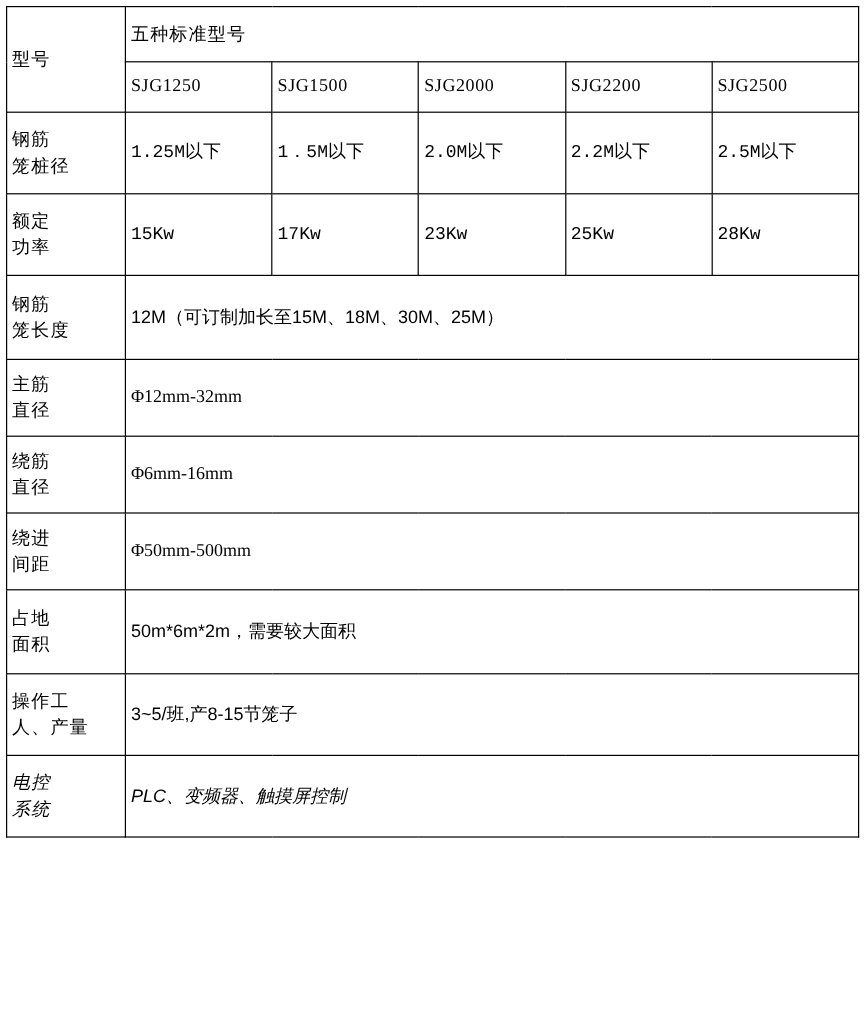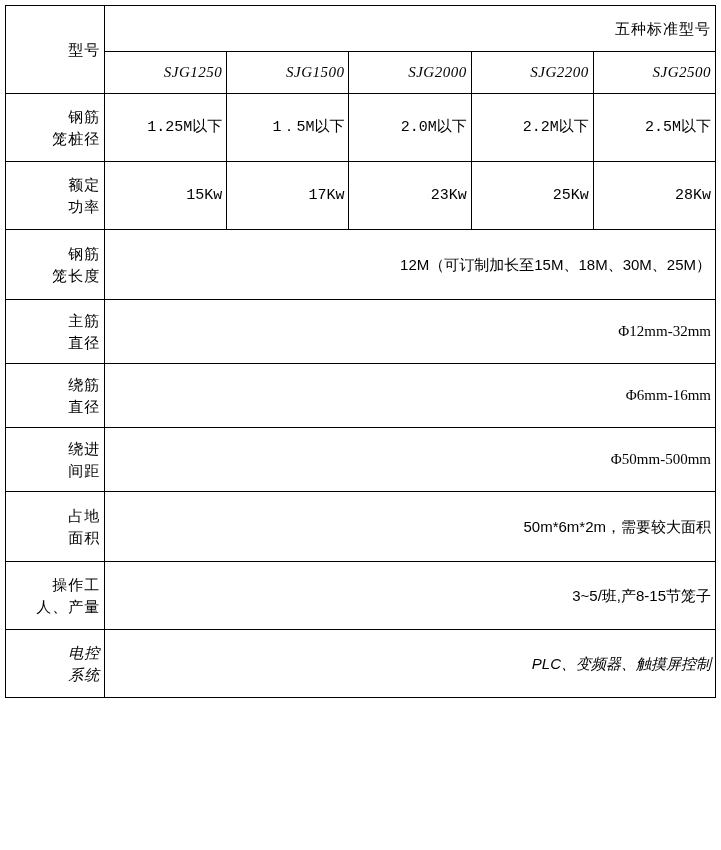--- a/index.html
+++ b/index.html
@@ -15,21 +15,21 @@
     overflow: hidden;
   }
   #spec-table {
     border-collapse: collapse;
     width: 711px;
     margin: 5px 0 0 5px;
     table-layout: fixed;
   }
   #spec-table td {
     border: 1px solid #000000;
-    text-align: right;
+    text-align: left;
     vertical-align: middle;
     font-size: 15px;
     line-height: 1.45;
     padding: 2px 4px;
   }
   td.label {
     width: 99px;
     font-family: "Liberation Sans", sans-serif;
     font-size: 15px;
     font-weight: normal;
@@ -51,21 +51,21 @@
   }
   td.wide {
     font-family: "Liberation Sans", sans-serif;
     font-size: 15px;
   }
   td.wide-serif {
     font-family: "Liberation Serif", serif;
     font-size: 14px;
   }
   .row-h1 { height: 46px; }
-  .row-h2 { height: 42px; font-style: italic; }
+  .row-h2 { height: 42px; }
   .row-h3 { height: 68px; }
   .row-h4 { height: 68px; }
   .row-h5 { height: 70px; }
   .row-h6 { height: 64px; }
   .row-h7 { height: 64px; }
   .row-h8 { height: 64px; }
   .row-h9 { height: 70px; }
   .row-h10 { height: 68px; }
   .row-h11 { height: 68px; font-style: italic; }
   .lbl-2line { white-space: pre-line; }

